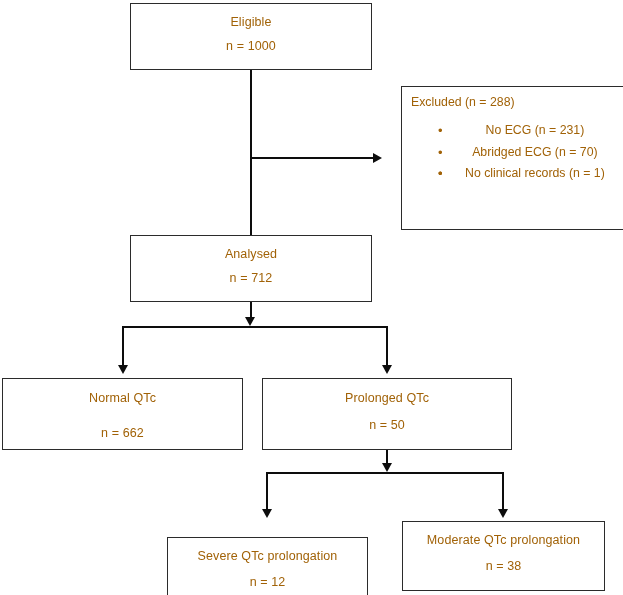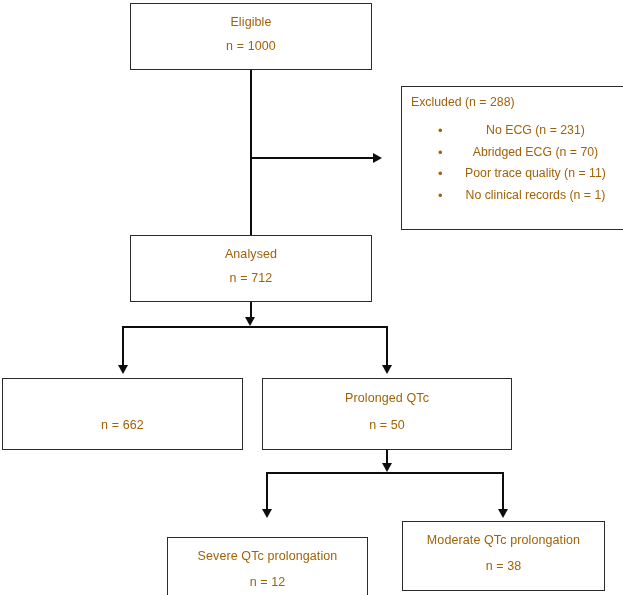--- a/index.html
+++ b/index.html
@@ -45,21 +45,21 @@
   #node-eligible { left: 130px; top: 3px; width: 242px; height: 67px; }
   #node-eligible .title { top: 11px; }
   #node-eligible .count { top: 35px; }
 
   #node-analysed { left: 130px; top: 235px; width: 242px; height: 67px; }
   #node-analysed .title { top: 11px; }
   #node-analysed .count { top: 35px; }
 
   #node-normal { left: 2px; top: 378px; width: 241px; height: 72px; }
   #node-normal .title { top: 12px; }
-  #node-normal .count { top: 39px; }
+  #node-normal .count { top: 47px; }
 
   #node-prolonged { left: 262px; top: 378px; width: 250px; height: 72px; }
   #node-prolonged .title { top: 12px; }
   #node-prolonged .count { top: 39px; }
 
   #node-severe { left: 167px; top: 521px; width: 201px; height: 70px; margin-top: 16px; }
   #node-severe .title { top: 11px; }
   #node-severe .count { top: 37px; }
 
   #node-moderate { left: 402px; top: 521px; width: 203px; height: 70px; }
@@ -158,21 +158,20 @@
       <li>
         <span class="bullet">•</span>
         <span>No ECG (n = 231)</span>
       </li>
       <li>
         <span class="bullet">•</span>
         <span>Abridged ECG (n = 70)</span>
       </li>
       <li>
         <span class="bullet">•</span>
-        <span>Poor trace quality (n = 11)</span>
       </li>
       <li>
         <span class="bullet">•</span>
         <span>No clinical records (n = 1)</span>
       </li>
     </ul>
   </div>
 
   <div class="node" id="node-analysed">
     <div class="title">Analysed</div>
@@ -182,20 +181,21 @@
   <div class="vline" style="left:250px; top:302px; height:20px;"></div>
   <div class="arrow-down" style="left:245.3px; top:317px;"></div>
 
   <div class="hline" style="left:122px; top:326px; width:266px;"></div>
   <div class="vline" style="left:122px; top:326px; height:43px;"></div>
   <div class="arrow-down" style="left:118px; top:365px;"></div>
   <div class="vline" style="left:386.4px; top:326px; height:43px;"></div>
   <div class="arrow-down" style="left:381.7px; top:365px;"></div>
 
   <div class="node" id="node-normal">
+    <div class="title">Normal QTc</div>
     <div class="count">n = 662</div>
   </div>
 
   <div class="node" id="node-prolonged">
     <div class="title">Prolonged QTc</div>
     <div class="count">n = 50</div>
   </div>
 
   <div class="vline" style="left:386.4px; top:450px; height:19px;"></div>
   <div class="arrow-down" style="left:381.7px; top:463px;"></div>

